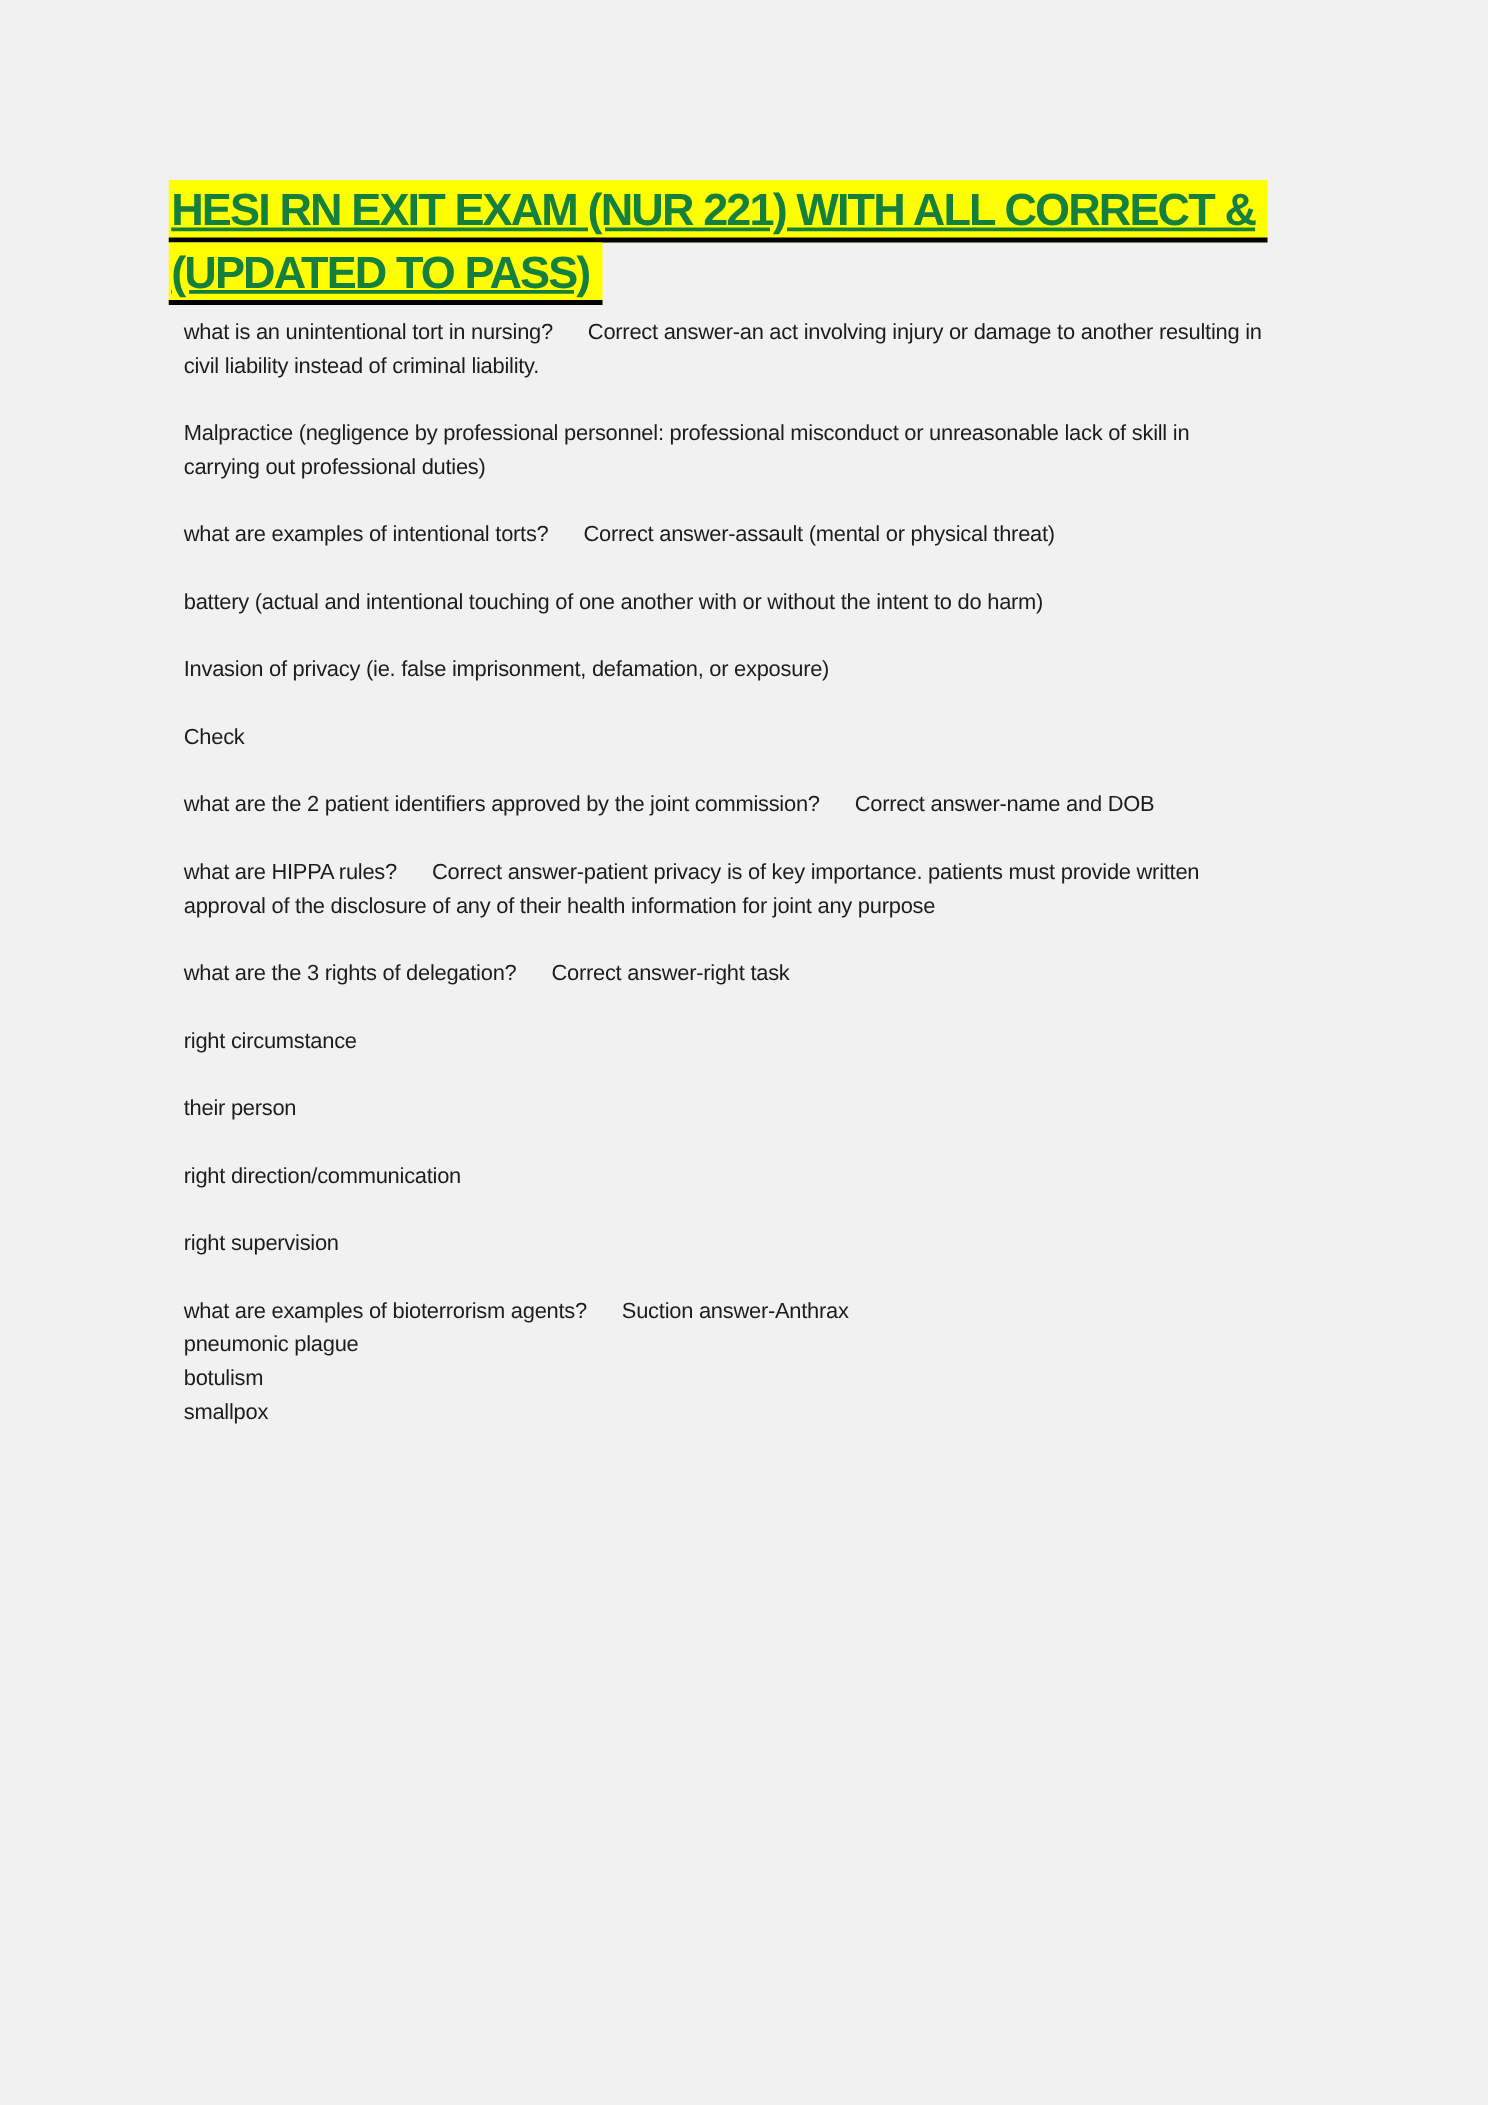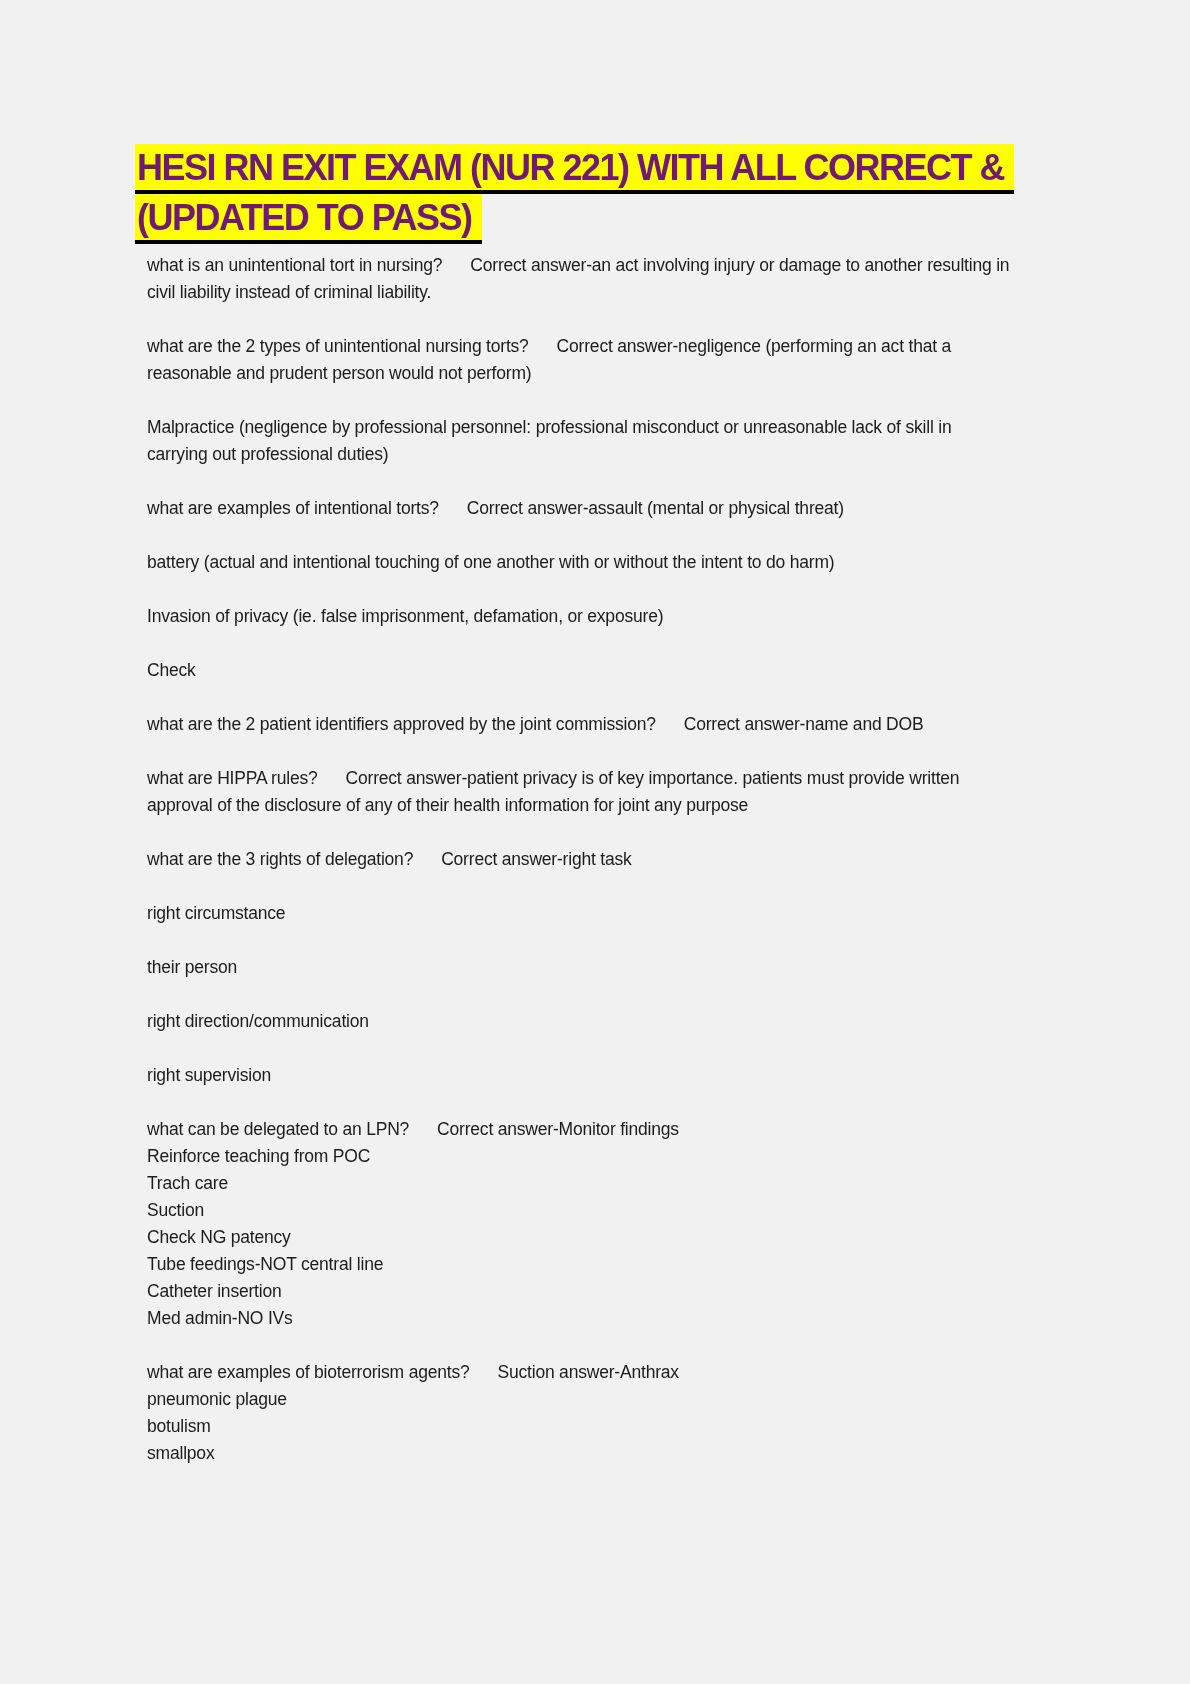--- a/index.html
+++ b/index.html
@@ -17,22 +17,23 @@
   .page-content {
     position: absolute;
     left: 135px;
     top: 144px;
     width: 880px;
   }
   .doc-title {
     font-size: 36px;
     font-weight: bold;
     letter-spacing: -1.5px;
-    color: #701a75;
+    color: #15803d;
     margin: 0 0 8px 0;
+    text-decoration: underline;
   }
   .title-line {
     display: table;
     background: #ffff00;
     border-bottom: 4px solid #000000;
     padding: 3px 10px 1px 2px;
     line-height: 42px;
     white-space: nowrap;
   }
   .para {
@@ -48,39 +49,30 @@
 <body>
 
 <div class="page-content">
 
   <h1 class="doc-title">
     <span class="title-line">HESI RN EXIT EXAM (NUR 221) WITH ALL CORRECT &amp;</span>
     <span class="title-line">(UPDATED TO PASS)</span>
   </h1>
 
   <p class="para">what is an unintentional tort in nursing?      Correct answer-an act involving injury or damage to another resulting in civil liability instead of criminal liability.</p>
-  <p class="para">what are the 2 types of unintentional nursing torts?      Correct answer-negligence (performing an act that a reasonable and prudent person would not perform)</p>
   <p class="para">Malpractice (negligence by professional personnel: professional misconduct or unreasonable lack of skill in carrying out professional duties)</p>
   <p class="para">what are examples of intentional torts?      Correct answer-assault (mental or physical threat)</p>
   <p class="para">battery (actual and intentional touching of one another with or without the intent to do harm)</p>
   <p class="para">Invasion of privacy (ie. false imprisonment, defamation, or exposure)</p>
   <p class="para">Check</p>
   <p class="para">what are the 2 patient identifiers approved by the joint commission?      Correct answer-name and DOB</p>
   <p class="para">what are HIPPA rules?      Correct answer-patient privacy is of key importance. patients must provide written approval of the disclosure of any of their health information for joint any purpose</p>
   <p class="para">what are the 3 rights of delegation?      Correct answer-right task</p>
   <p class="para">right circumstance</p>
   <p class="para">their person</p>
   <p class="para">right direction/communication</p>
   <p class="para">right supervision</p>
-  <p class="para">what can be delegated to an LPN?      Correct answer-Monitor findings
-Reinforce teaching from POC
-Trach care
-Suction
-Check NG patency
-Tube feedings-NOT central line
-Catheter insertion
-Med admin-NO IVs</p>
   <p class="para">what are examples of bioterrorism agents?      Suction answer-Anthrax
 pneumonic plague
 botulism
 smallpox</p>
 
 </div>
 
 </body></html>

